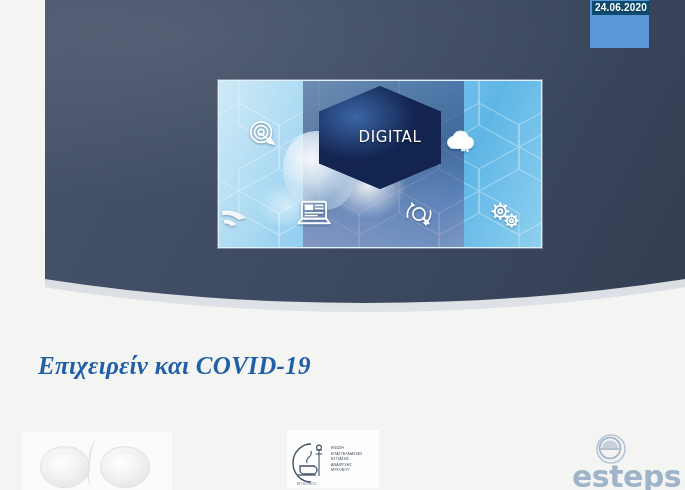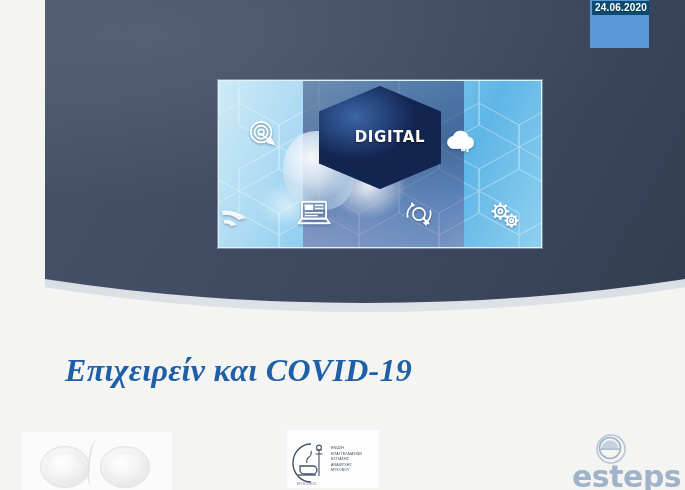--- a/index.html
+++ b/index.html
@@ -151,21 +151,21 @@
       linear-gradient(150deg, #1d3a75 0%, #16264f 55%, #2b2f63 100%);
     display: flex;
     flex-direction: column;
     align-items: center;
     justify-content: center;
     z-index: 3;
   }
   .hex-badge .line {
     color: #ffffff;
     font-family: "DejaVu Sans", sans-serif;
-    font-weight: bold;
+    font-weight: normal;
     letter-spacing: 0.6px;
     line-height: 1.02;
     text-shadow: 0 1px 2px rgba(0,0,0,0.55);
     white-space: nowrap;
     margin-left: 20px;
   }
   .hex-badge .l1 { font-size: 15px; }
   .hex-badge .l2 { font-size: 14px; }
 
   .hero-icon {
@@ -183,24 +183,23 @@
 
   
   .slide-title {
     position: absolute;
     left: 38px;
     top: 352px;
     color: #1f5fa8;
     font-family: "Liberation Serif", "DejaVu Serif", serif;
     font-style: italic;
     font-weight: bold;
-    font-size: 32px;
+    font-size: 25px;
     letter-spacing: 0.3px;
     white-space: nowrap;
-    margin-left: 27px;
   }
 
   
   .logo-row {
     position: absolute;
     left: 0;
     top: 428px;
     width: 685px;
     height: 62px;
   }

